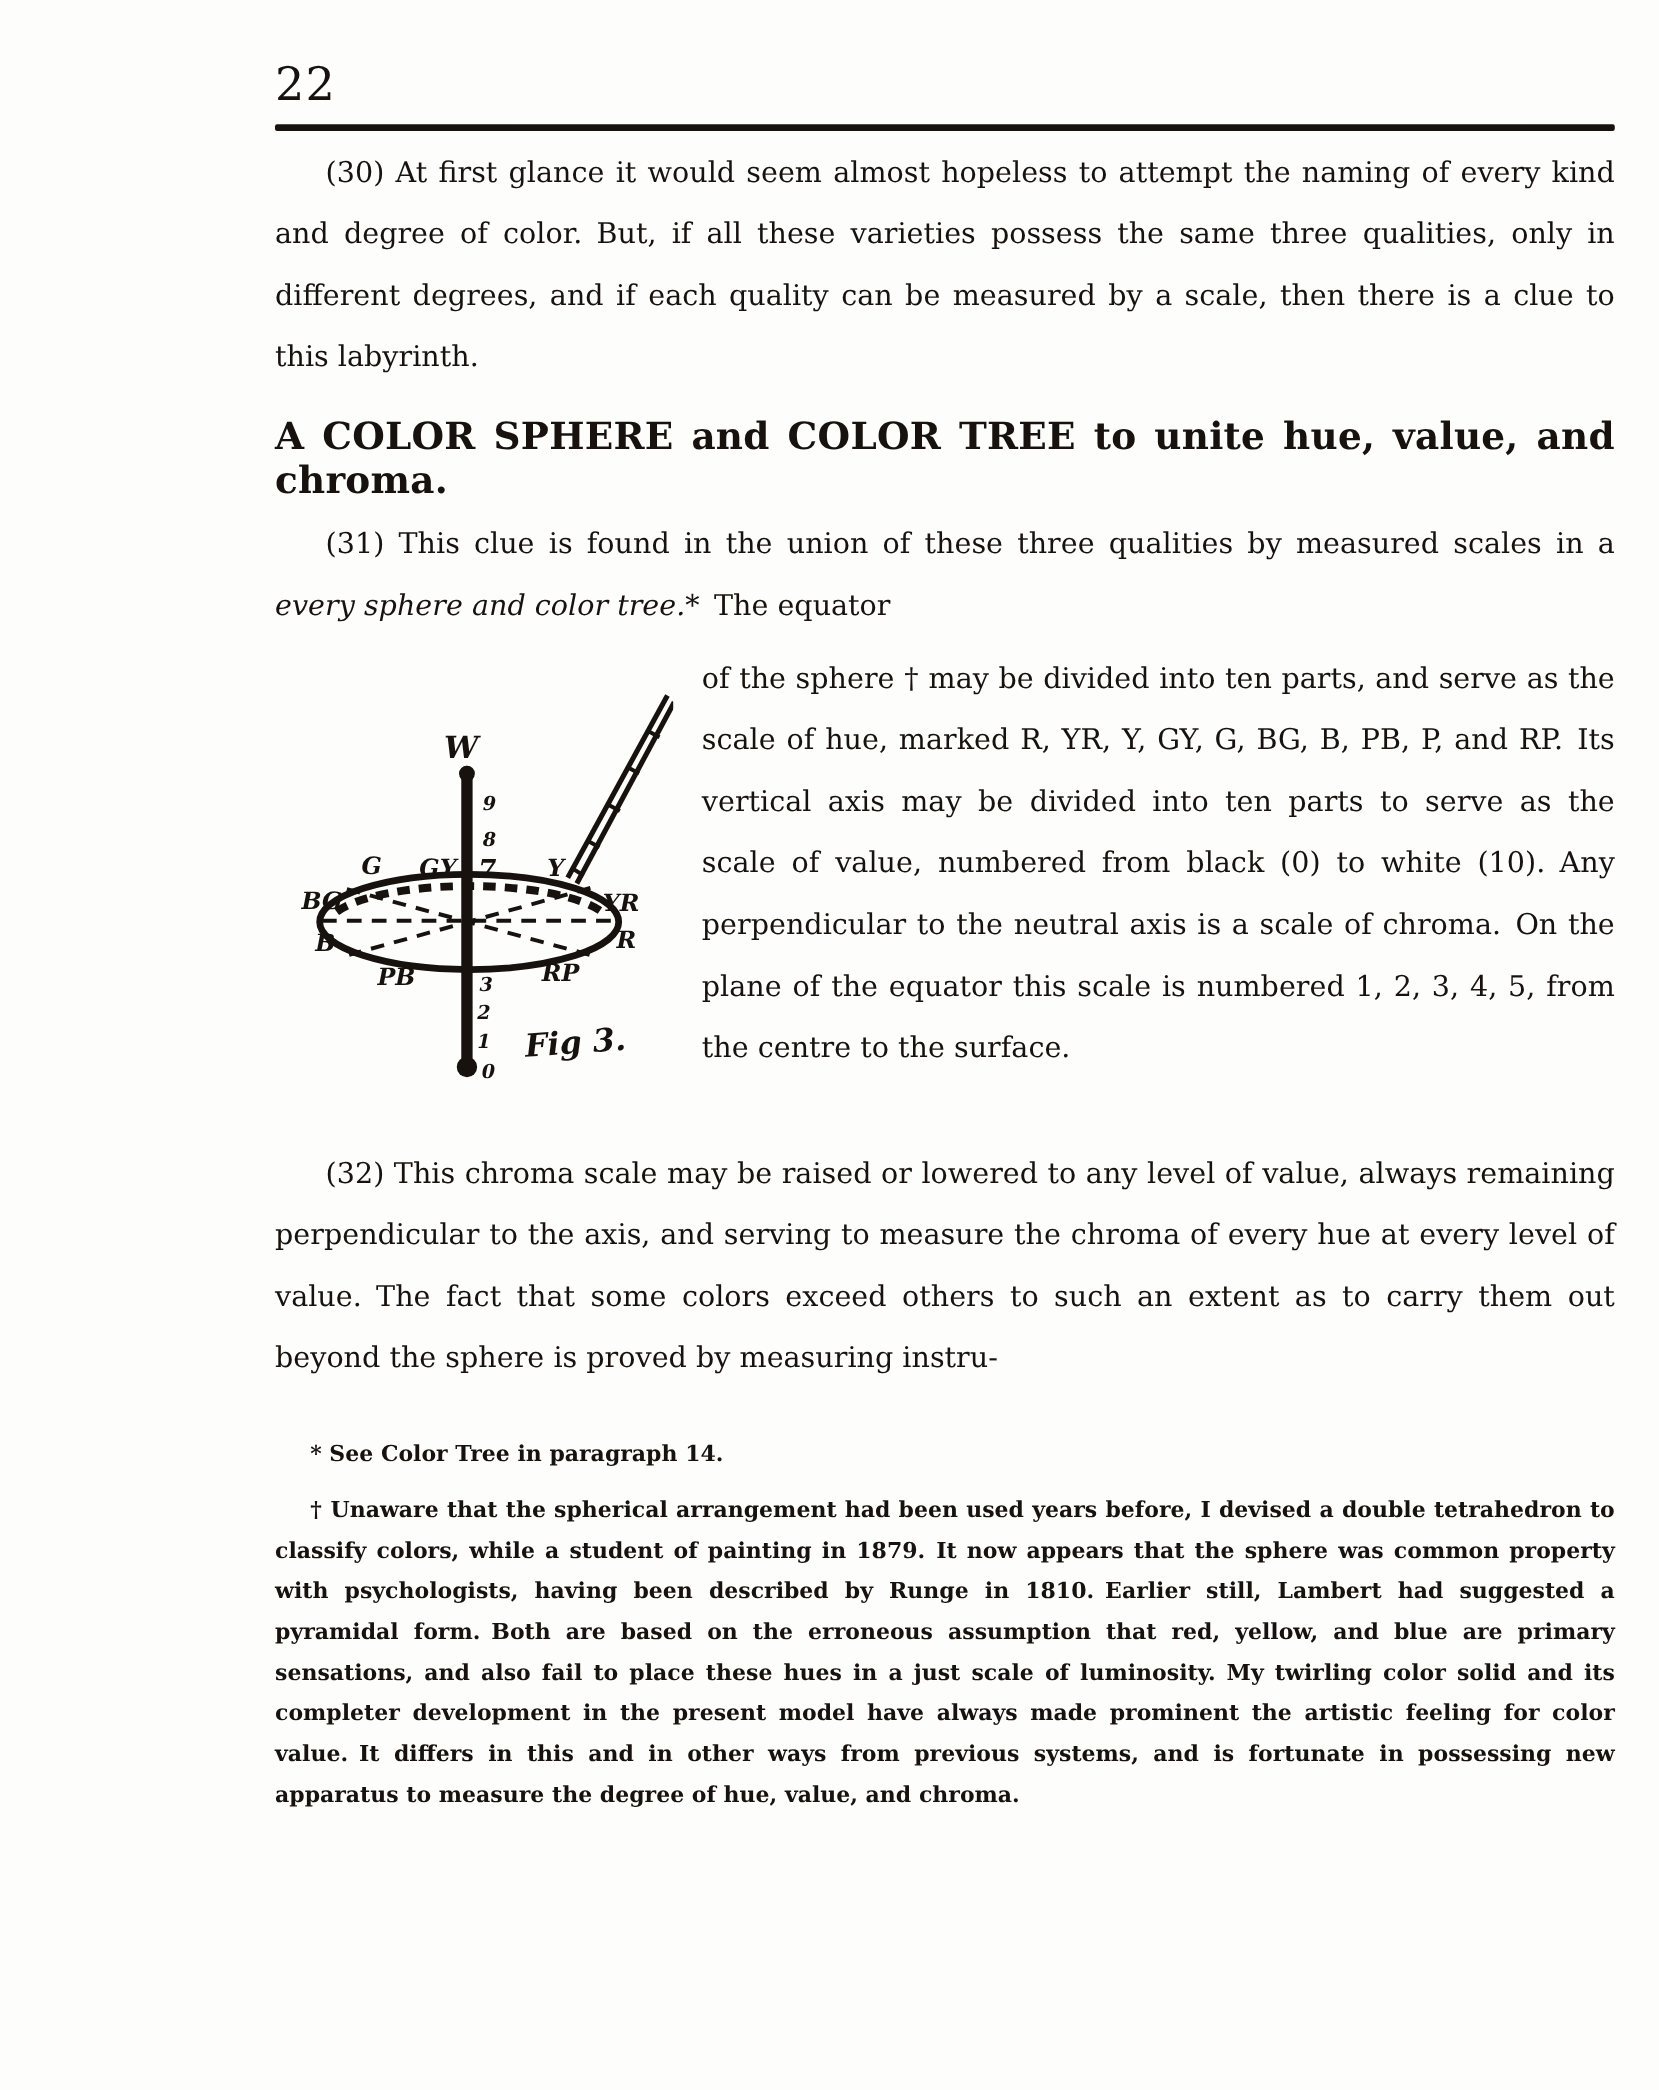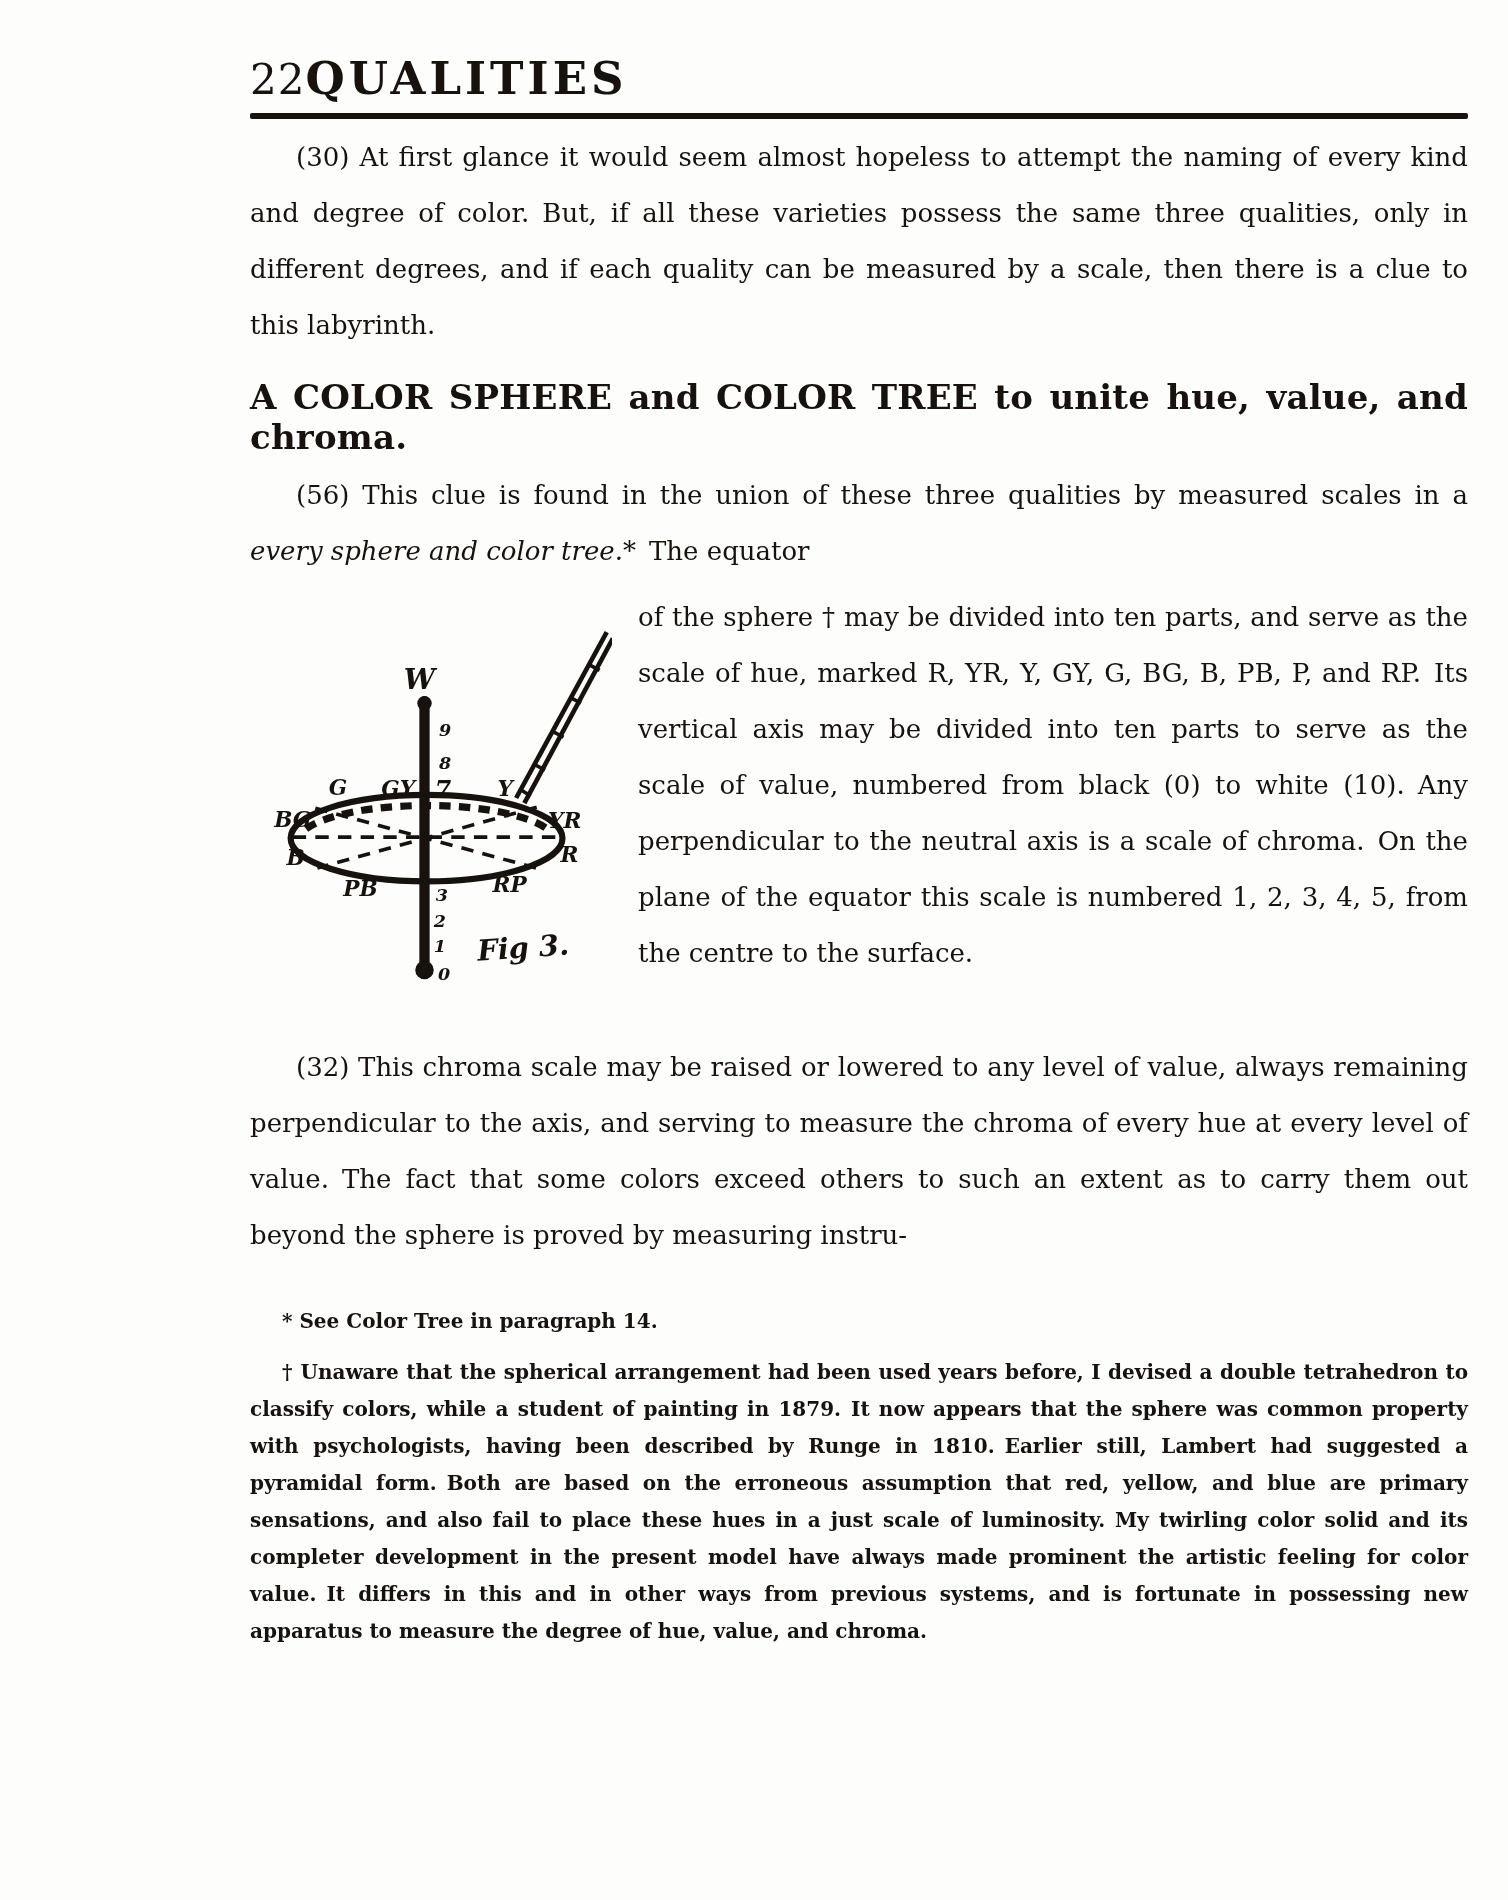--- a/index.html
+++ b/index.html
@@ -72,30 +72,29 @@
     font-weight:bold;
   }
 </style>
 </head>
 <body>
 
 <div class="page">
 
   <div class="header-row">
     <span class="page-number">22</span>
-    <span class="running-title">QUALITIES</span>
   </div>
   <div class="header-rule"></div>
 
 
   <p class="body-par">(30) At first glance it would seem almost hopeless to attempt the naming of every kind and degree of color. But, if all these varieties possess the same three qualities, only in different degrees, and if each quality can be measured by a scale, then there is a clue to this labyrinth.</p>
 
   <div class="section-heading">A COLOR SPHERE and COLOR TREE to unite hue, value, and chroma.</div>
 
-  <p class="body-par"><span>(56) This clue is found in the union of these three qualities by measured scales in a </span><i class="book-term">every sphere and color tree.</i><span>* The equator</span></p>
+  <p class="body-par"><span>(31) This clue is found in the union of these three qualities by measured scales in a </span><i class="book-term">every sphere and color tree.</i><span>* The equator</span></p>
 
   <div class="fig-row">
     <div class="figure-float">
       <svg width="340" height="381" viewBox="0 0 330 370">
 
         <ellipse cx="150" cy="207" rx="132" ry="42" fill="none" stroke="#17120e" stroke-width="6"></ellipse>
 
         <path d="M 33 198 A 125 35 0 0 1 267 198" fill="none" stroke="#17120e" stroke-width="7" stroke-dasharray="11 8"></path>
 
         <path d="M 20 206 L 280 206" fill="none" stroke="#17120e" stroke-width="3.5" stroke-dasharray="13 9"></path>

